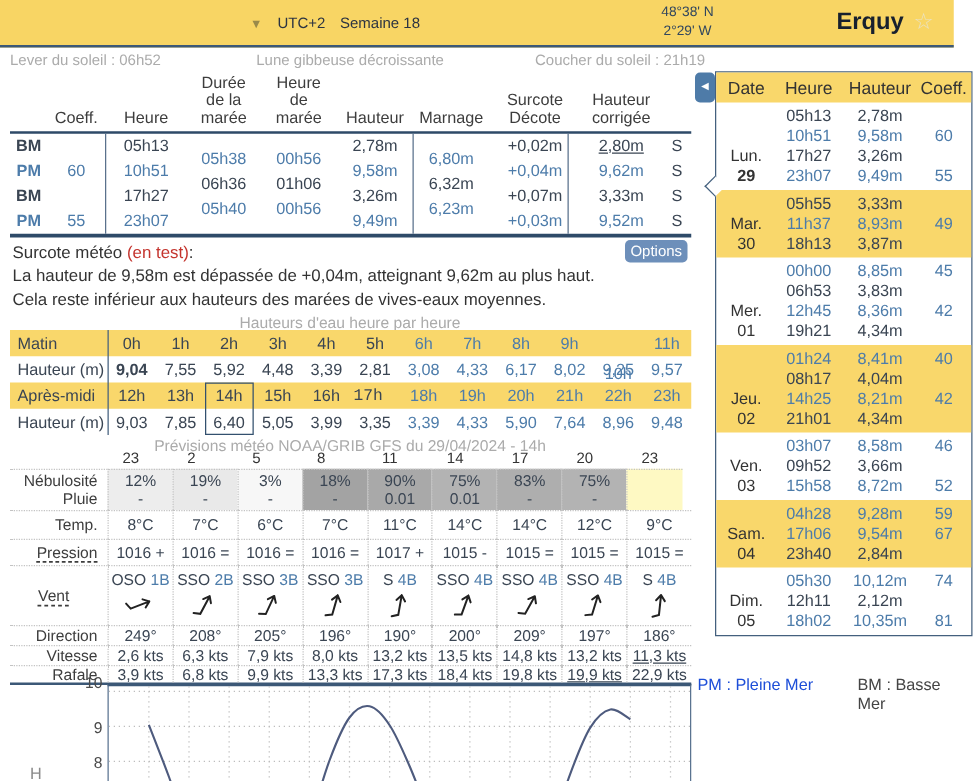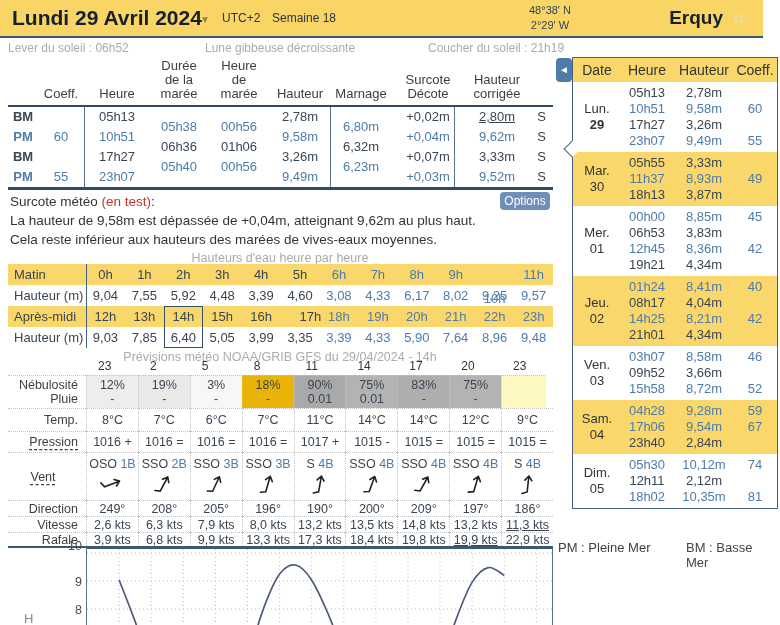--- a/index.html
+++ b/index.html
@@ -58,38 +58,37 @@
   #chart{position:absolute;left:86px;top:547px;width:467px;height:78px;box-sizing:border-box;
          border-top:2px solid #3c5877;border-left:1px solid #5a7390;border-right:1px solid #5a7390;}
   
   #collapse-btn{position:absolute;left:556px;top:58px;width:16px;height:24px;background:#4e7ba8;border-radius:4px;
                 color:#fff;text-align:center;line-height:24px;font-size:10px;cursor:pointer;}
   #sidebar{position:absolute;left:572px;top:57px;width:204px;border:1px solid #44607e;}
   #sb-head{height:24px;background:#f9d76b;display:flex;font-size:14px;color:#333;}
   #sb-head div{line-height:24px;text-align:center;}
   .sb-day{display:flex;padding:3px 0;}
   .sb-yellow{background:#f9d76b;}
-  .sb-datecell{width:48px;display:flex;flex-direction:column;justify-content:center;text-align:center;line-height:16px;color:#333;}
+  .sb-datecell{width:48px;display:flex;flex-direction:column;justify-content:flex-end;text-align:center;line-height:16px;color:#333;}
   .sb-lines{display:flex;flex-direction:column;justify-content:center;}
   .sb-line{display:flex;height:16px;line-height:16px;}
   .sb-heure{width:52px;text-align:center;}
   .sb-haut{width:62px;text-align:center;}
   .sb-coeff{width:40px;text-align:center;color:#4d7caa;}
   #notch{position:absolute;left:566px;top:143px;width:11px;height:11px;background:#fff;
          border-left:1px solid #44607e;border-bottom:1px solid #44607e;transform:rotate(45deg);}
   #legend{position:absolute;left:558px;top:540px;width:220px;font-size:13px;}
-  #legend .pm{color:#404040;} #legend .bm{color:#444;position:absolute;left:128px;top:0;}
+  #legend .pm{color:#1d4ed8;} #legend .bm{color:#444;position:absolute;left:128px;top:0;}
 </style>
 </head>
 <body>
 
 <div id="page">
 
   <div id="topbar">
-    <div id="date-title">Lundi 29 Avril 2024</div>
     <div id="date-caret">▼</div>
     <div id="tz">UTC+2</div>
     <div id="week">Semaine 18</div>
     <div id="coords">
       <div>48°38' N</div>
       <div>2°29' W</div>
     </div>
     <div id="place">Erquy</div>
     <div id="fav-star">☆</div>
   </div>
@@ -214,41 +213,41 @@
         <div class="h-cell dark" style="left: 272.583px; width: 38.9167px;">5h</div>
         <div class="h-cell blue" style="left: 311.5px; width: 38.9167px;">6h</div>
         <div class="h-cell blue" style="left: 350.417px; width: 38.9167px;">7h</div>
         <div class="h-cell blue" style="left: 389.333px; width: 38.9167px;">8h</div>
         <div class="h-cell blue" style="left: 428.25px; width: 38.9167px;">9h</div>
         <div class="h-cell blue" style="left: 467.167px; width: 38.9167px; margin-top: 24px;">10h</div>
         <div class="h-cell blue" style="left: 506.083px; width: 38.9167px;">11h</div>
       </div>
       <div class="h-row" style="top: 21px;">
         <div class="h-label">Hauteur (m)</div>
-        <div class="h-cell dark" style="left: 78px; width: 38.9167px;">9,04</div>
+        <div class="h-cell dark" style="left: 78px; width: 38.9167px; font-weight: bold;">9,04</div>
         <div class="h-cell dark" style="left: 116.917px; width: 38.9167px;">7,55</div>
         <div class="h-cell dark" style="left: 155.833px; width: 38.9167px;">5,92</div>
         <div class="h-cell dark" style="left: 194.75px; width: 38.9167px;">4,48</div>
         <div class="h-cell dark" style="left: 233.667px; width: 38.9167px;">3,39</div>
-        <div class="h-cell dark" style="left: 272.583px; width: 38.9167px;">4,60</div>
+        <div class="h-cell dark" style="left: 272.583px; width: 38.9167px;">2,81</div>
         <div class="h-cell blue" style="left: 311.5px; width: 38.9167px;">3,08</div>
         <div class="h-cell blue" style="left: 350.417px; width: 38.9167px;">4,33</div>
         <div class="h-cell blue" style="left: 389.333px; width: 38.9167px;">6,17</div>
         <div class="h-cell blue" style="left: 428.25px; width: 38.9167px;">8,02</div>
         <div class="h-cell blue" style="left: 467.167px; width: 38.9167px;">9,25</div>
         <div class="h-cell blue" style="left: 506.083px; width: 38.9167px;">9,57</div>
       </div>
       <div class="h-row h-yellow" style="top: 42px;">
         <div class="h-label">Après-midi</div>
         <div class="h-cell dark" style="left: 78px; width: 38.9167px;">12h</div>
         <div class="h-cell dark" style="left: 116.917px; width: 38.9167px;">13h</div>
         <div class="h-cell dark" style="left: 155.833px; width: 38.9167px;">14h</div>
         <div class="h-cell dark" style="left: 194.75px; width: 38.9167px;">15h</div>
         <div class="h-cell dark" style="left: 233.667px; width: 38.9167px;">16h</div>
-        <div class="h-cell dark" style="left: 283px; width: 38.9167px;">17h</div>
+        <div class="h-cell dark" style="left: 267px; width: 38.9167px; font-family: Liberation Mono, monospace;">17h</div>
         <div class="h-cell blue" style="left: 311.5px; width: 38.9167px;">18h</div>
         <div class="h-cell blue" style="left: 350.417px; width: 38.9167px;">19h</div>
         <div class="h-cell blue" style="left: 389.333px; width: 38.9167px;">20h</div>
         <div class="h-cell blue" style="left: 428.25px; width: 38.9167px;">21h</div>
         <div class="h-cell blue" style="left: 467.167px; width: 38.9167px;">22h</div>
         <div class="h-cell blue" style="left: 506.083px; width: 38.9167px;">23h</div>
       </div>
       <div class="h-row" style="top: 63px;">
         <div class="h-label">Hauteur (m)</div>
         <div class="h-cell dark" style="left: 78px; width: 38.9167px;">9,03</div>
@@ -371,21 +370,21 @@
       </div>
       <div class="wx-cell" style="left: 181.778px; top: 125px; width: 51.8889px; height: 16px; display: flex; flex-direction: column; justify-content: center;">
         <div>205°</div>
       </div>
       <div class="wx-cell" style="left: 181.778px; top: 141px; width: 51.8889px; height: 16px; display: flex; flex-direction: column; justify-content: center;">
         <div>7,9 kts</div>
       </div>
       <div class="wx-cell" style="left: 181.778px; top: 157px; width: 51.8889px; height: 14px; display: flex; flex-direction: column; justify-content: center;">
         <div>9,9 kts</div>
       </div>
-      <div class="wx-cell" style="left: 233.667px; top: 0px; width: 51.8889px; height: 33px; display: flex; flex-direction: column; justify-content: center; background: #eab308;">
+      <div class="wx-cell" style="left: 233.667px; top: 0px; width: 51.8889px; height: 33px; display: flex; flex-direction: column; justify-content: center; background: #a3a3a3;">
         <div>18%</div>
         <div>-</div>
       </div>
       <div class="wx-cell" style="left: 233.667px; top: 33px; width: 51.8889px; height: 23px; display: flex; flex-direction: column; justify-content: center;">
         <div>7°C</div>
       </div>
       <div class="wx-cell" style="left: 233.667px; top: 56px; width: 51.8889px; height: 21px; display: flex; flex-direction: column; justify-content: center;">
         <div>1016 =</div>
       </div>
       <div class="wx-cell" style="left: 233.667px; top: 77px; width: 51.8889px; height: 48px; display: flex; flex-direction: column; justify-content: center;">

